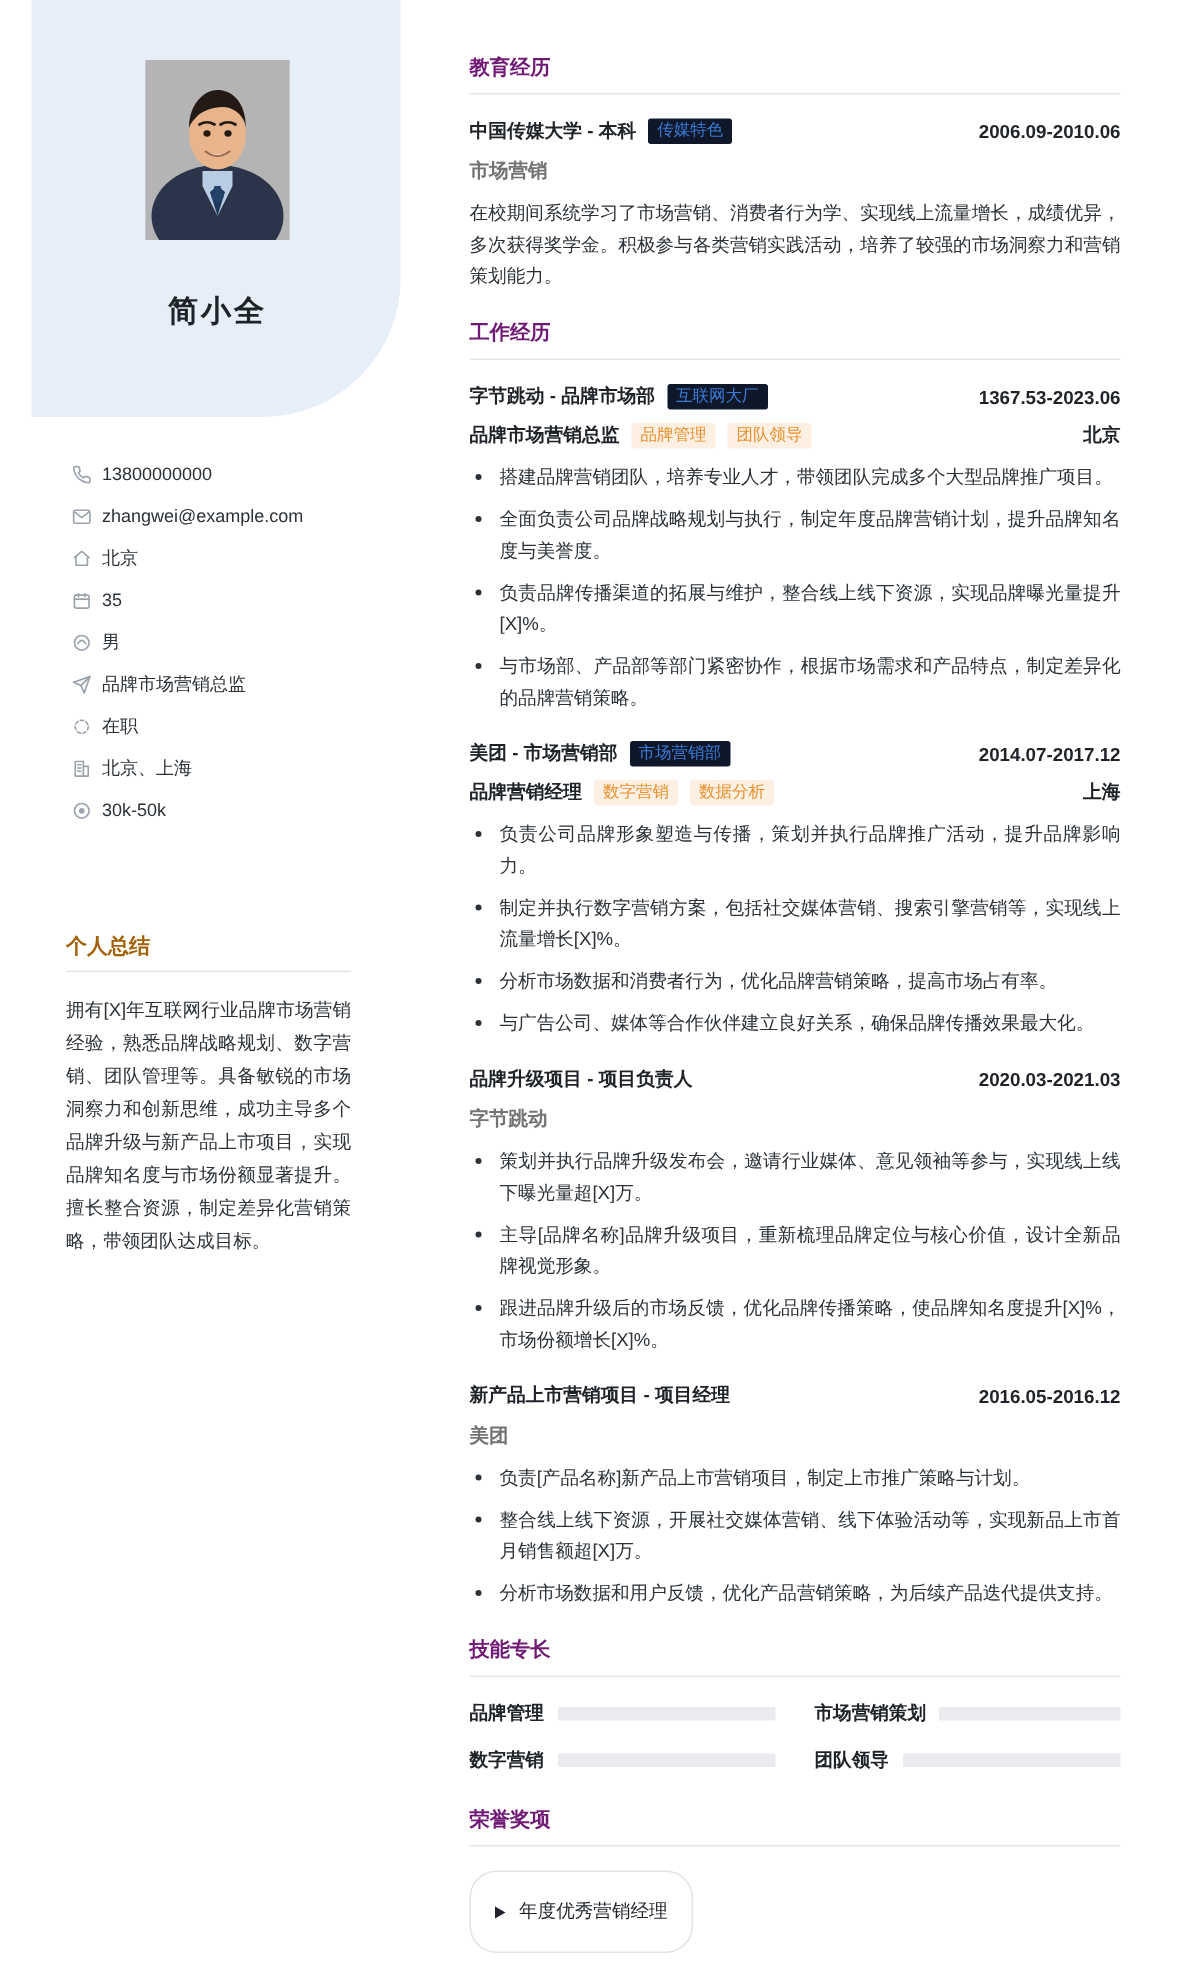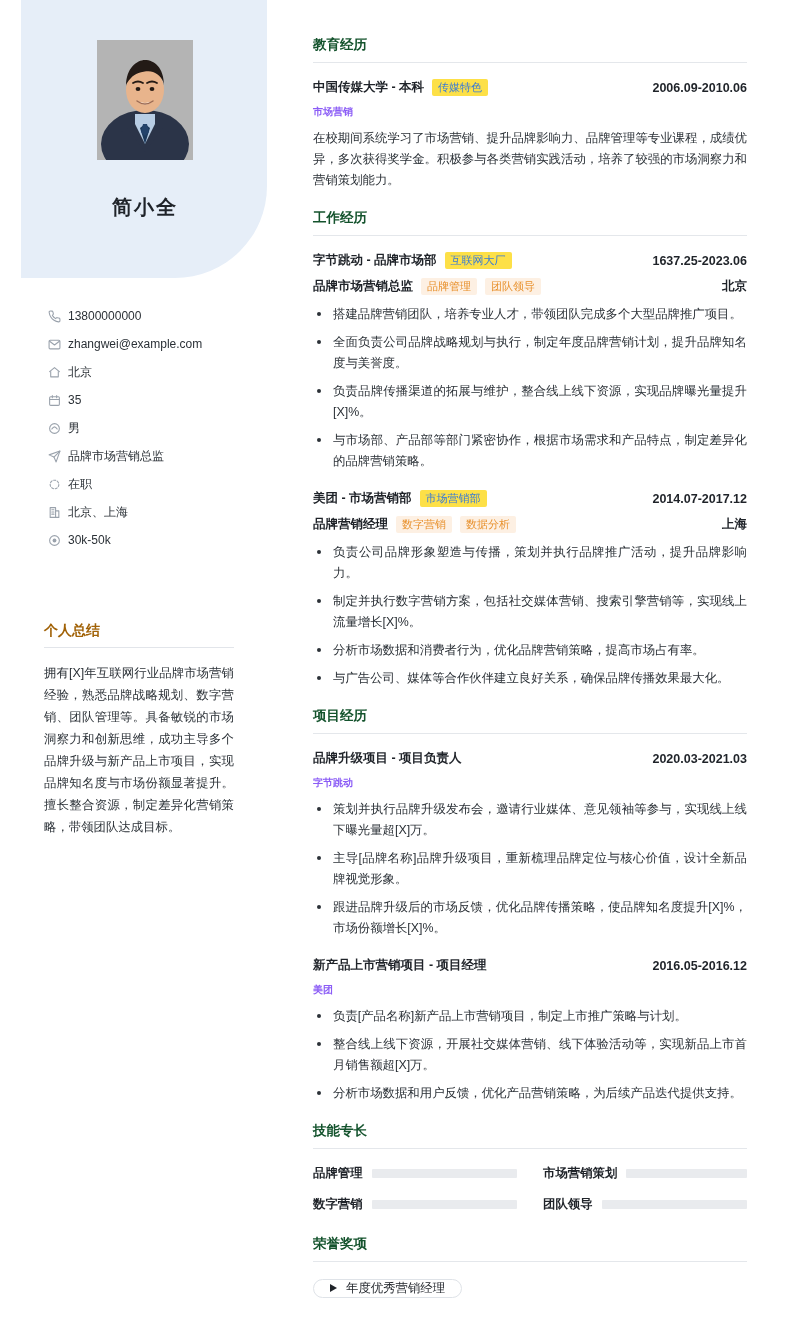--- a/index.html
+++ b/index.html
@@ -120,21 +120,21 @@
     left: 313px;
     top: 36px;
     width: 434px;
   }
 
   .section { margin-bottom: 4px; }
 
   .section-title {
     font-size: 13.5px;
     font-weight: 700;
-    color: #14532d;
+    color: #701a75;
     padding-bottom: 8px;
     border-bottom: 1px solid #e4e7eb;
     margin-bottom: 16px;
   }
 
   .entry { margin-bottom: 18px; }
 
   .entry-row {
     display: flex;
     align-items: center;
@@ -167,27 +167,27 @@
   }
 
   .tag {
     display: inline-block;
     font-size: 11px;
     line-height: 17px;
     padding: 0 6px;
     border-radius: 2px;
     white-space: nowrap;
   }
-  .tag-blue   { background: #fde047; color: #3a7bd5; }
+  .tag-blue   { background: #0f172a; color: #3a7bd5; }
   .tag-orange { background: #fdf0e3; color: #e8912d; }
 
   .entry-sub {
-    font-size: 10px;
-    font-weight: 700;
-    color: #8b5cf6;
+    font-size: 13px;
+    font-weight: 700;
+    color: #737373;
     margin-bottom: 9px;
   }
 
   .bullets { list-style: none; }
 
   .bullets li {
     position: relative;
     padding-left: 20px;
     font-size: 12.4px;
     line-height: 21px;
@@ -247,21 +247,21 @@
     background: #dbe7f6;
   }
 
   
   .honor-pill {
     display: inline-flex;
     align-items: center;
     gap: 9px;
     border: 1px solid #dfe3e8;
     border-radius: 18px;
-    padding: 0 16px;
+    padding: 18px 16px;
     font-size: 12.4px;
     color: #1f2329;
     background: #fff;
     margin-bottom: 22px;
   }
   .play-tri {
     width: 0; height: 0;
     border-left: 7px solid #1f2329;
     border-top: 4.5px solid transparent;
     border-bottom: 4.5px solid transparent;
@@ -404,34 +404,34 @@
 
       <div class="entry">
         <div class="entry-row">
           <div class="entry-left">
             <span class="entry-title">中国传媒大学 - 本科</span>
             <span class="tag tag-blue">传媒特色</span>
           </div>
           <span class="entry-meta">2006.09-2010.06</span>
         </div>
         <div class="entry-sub">市场营销</div>
-        <div class="para">在校期间系统学习了市场营销、提升品牌影响力、品牌管理等专业课程，成绩优异，多次获得奖学金。积极参与各类营销实践活动，培养了较强的市场洞察力和营销策划能力。</div>
+        <div class="para">在校期间系统学习了市场营销、消费者行为学、实现线上流量增长，成绩优异，多次获得奖学金。积极参与各类营销实践活动，培养了较强的市场洞察力和营销策划能力。</div>
       </div>
     </section>
 
     <section class="section">
       <div class="section-title">工作经历</div>
 
       <div class="entry">
         <div class="entry-row">
           <div class="entry-left">
             <span class="entry-title">字节跳动 - 品牌市场部</span>
             <span class="tag tag-blue">互联网大厂</span>
           </div>
-          <span class="entry-meta">1637.25-2023.06</span>
+          <span class="entry-meta">1367.53-2023.06</span>
         </div>
         <div class="entry-row">
           <div class="entry-left">
             <span class="entry-title">品牌市场营销总监</span>
             <span class="tag tag-orange">品牌管理</span>
             <span class="tag tag-orange">团队领导</span>
           </div>
           <span class="entry-meta">北京</span>
         </div>
         <ul class="bullets">
@@ -461,21 +461,20 @@
         <ul class="bullets">
           <li>负责公司品牌形象塑造与传播，策划并执行品牌推广活动，提升品牌影响力。</li>
           <li>制定并执行数字营销方案，包括社交媒体营销、搜索引擎营销等，实现线上流量增长[X]%。</li>
           <li>分析市场数据和消费者行为，优化品牌营销策略，提高市场占有率。</li>
           <li>与广告公司、媒体等合作伙伴建立良好关系，确保品牌传播效果最大化。</li>
         </ul>
       </div>
     </section>
 
     <section class="section">
-      <div class="section-title">项目经历</div>
 
       <div class="entry">
         <div class="entry-row">
           <span class="entry-title">品牌升级项目 - 项目负责人</span>
           <span class="entry-meta">2020.03-2021.03</span>
         </div>
         <div class="entry-sub">字节跳动</div>
         <ul class="bullets">
           <li>策划并执行品牌升级发布会，邀请行业媒体、意见领袖等参与，实现线上线下曝光量超[X]万。</li>
           <li>主导[品牌名称]品牌升级项目，重新梳理品牌定位与核心价值，设计全新品牌视觉形象。</li>

